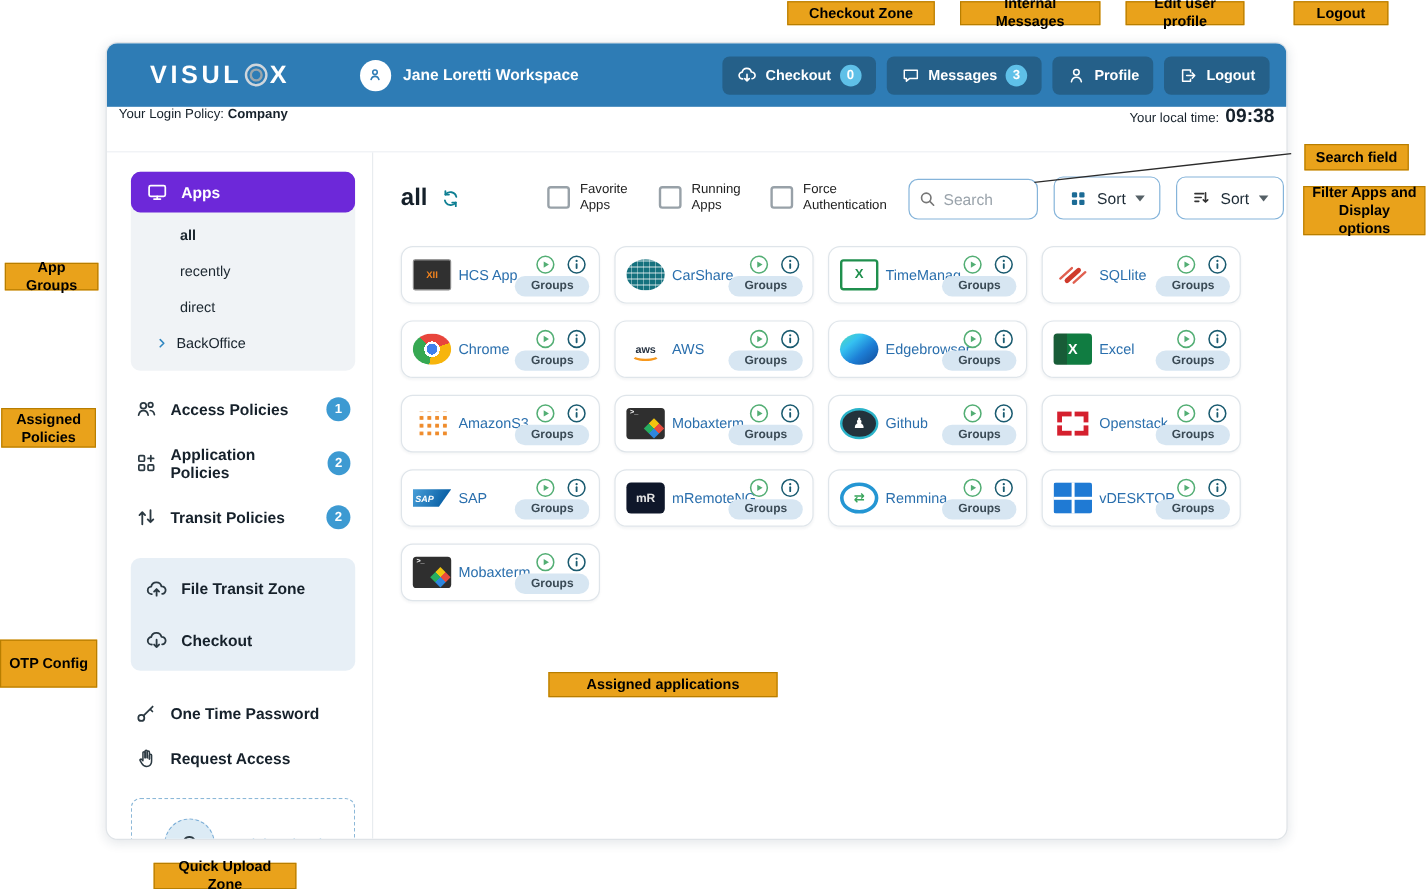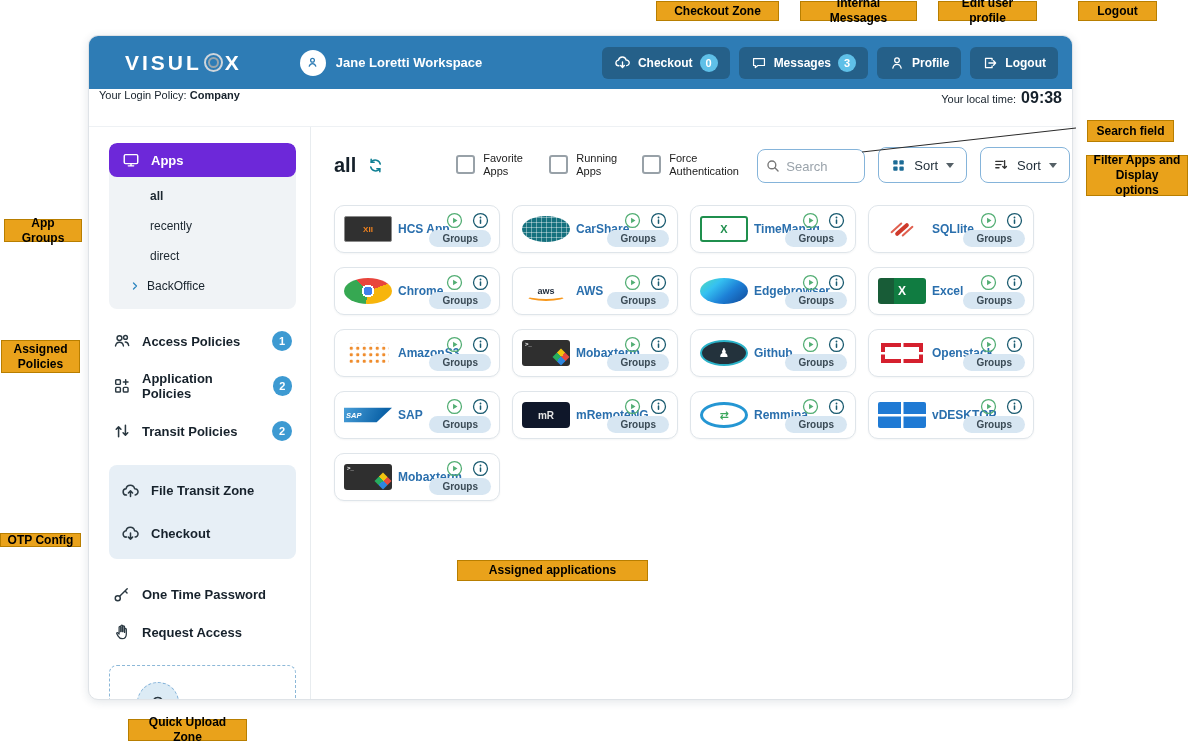--- a/index.html
+++ b/index.html
@@ -81,29 +81,29 @@
   .obtn{display:flex;align-items:center;gap:8px;height:36px;background:#fff;border:1px solid #85b4da;
         border-radius:8px;padding:0 12px;font-size:13px;color:#1d2b36;font-family:inherit;cursor:pointer;}
   .caret{width:0;height:0;border-left:4px solid transparent;border-right:4px solid transparent;
          border-top:5px solid #556066;}
 
   
   .grid{display:grid;grid-template-columns:repeat(4,166px);gap:14px 12px;}
   .app-card{position:relative;height:48px;border:1px solid #dfe5ea;border-radius:10px;background:#fff;
             box-shadow:0 1px 2px rgba(30,50,70,.05);display:flex;align-items:center;
             padding:0 8px 0 9px;box-sizing:border-box;cursor:pointer;}
-  .app-name{margin-left:6px;font-size:12px;font-weight:bold;color:#2a6fad;white-space:nowrap;
+  .app-name{margin-left:6px;font-size:12px;font-weight:normal;color:#2a6fad;white-space:nowrap;
             overflow:hidden;max-width:76px;}
   .card-actions{position:absolute;top:6px;right:10px;display:flex;gap:9px;}
   .card-actions span{cursor:pointer;}
   .groups-pill{position:absolute;bottom:5px;right:8px;background:#d7e6f2;border-radius:10px;
             padding:3px 13px;font-size:10px;font-weight:bold;color:#3a4a55;cursor:pointer;}
 
   
-  .app-icon{position:relative;width:48px;height:26px;flex-shrink:0;display:flex;align-items:center;
+  .app-icon{position:relative;width:32px;height:26px;flex-shrink:0;display:flex;align-items:center;
             justify-content:center;box-sizing:border-box;overflow:hidden;}
   .icon-hcs{background:#303030;border:1.5px solid #8a8a8a;border-radius:2px;color:#f0821e;font-size:8px;font-weight:bold;}
   .icon-globe{border-radius:50%;background:
       repeating-linear-gradient(0deg,transparent 0 4px,rgba(255,255,255,.4) 4px 5px),
       repeating-linear-gradient(90deg,transparent 0 4px,rgba(255,255,255,.4) 4px 5px),#15717e;}
   .icon-timemanager{background:#fff;border:2px solid #1f8f4d;border-radius:3px;color:#1f8f4d;font-size:11px;font-weight:bold;}
   .icon-sqlite::before{content:"";width:4px;height:17px;background:#cf3a2b;border-radius:2px;transform:rotate(48deg);
       box-shadow:-5px 3px 0 -1px #e06050,5px -3px 0 -1px #e06050;}
   .icon-chrome{border-radius:50%;background:
       radial-gradient(circle,#3f80ec 0 4.5px,#fff 4.5px 6.5px,rgba(0,0,0,0) 6.5px),
@@ -750,19 +750,19 @@
 </div>
 
 <div class="ann" style="left:656px;top:1px;width:123px;height:20px;">Checkout Zone</div>
 <div class="ann" style="left:800px;top:1px;width:117px;height:20px;">Internal Messages</div>
 <div class="ann" style="left:938px;top:1px;width:99px;height:20px;">Edit user profile</div>
 <div class="ann" style="left:1078px;top:1px;width:79px;height:20px;">Logout</div>
 <div class="ann" style="left:1087px;top:120px;width:87px;height:22px;">Search field</div>
 <div class="ann" style="left:1086px;top:155px;width:102px;height:41px;">Filter Apps and Display options</div>
 <div class="ann" style="left:4px;top:219px;width:78px;height:23px;">App Groups</div>
 <div class="ann" style="left:1px;top:340px;width:79px;height:33px;">Assigned Policies</div>
-<div class="ann" style="left:0px;top:533px;width:81px;height:14px;">OTP Config</div>
+<div class="ann" style="left:0px;top:533px;width:81px;height:40px;">OTP Config</div>
 <div class="ann" style="left:457px;top:560px;width:191px;height:21px;">Assigned applications</div>
 <div class="ann" style="left:128px;top:719px;width:119px;height:22px;">Quick Upload Zone</div>
 
 <svg id="ann-line" width="222" height="32">
   <line x1="4" y1="28" x2="218" y2="4" stroke="#2b2b2b" stroke-width="1.2"></line>
 </svg>
 
 </body></html>

